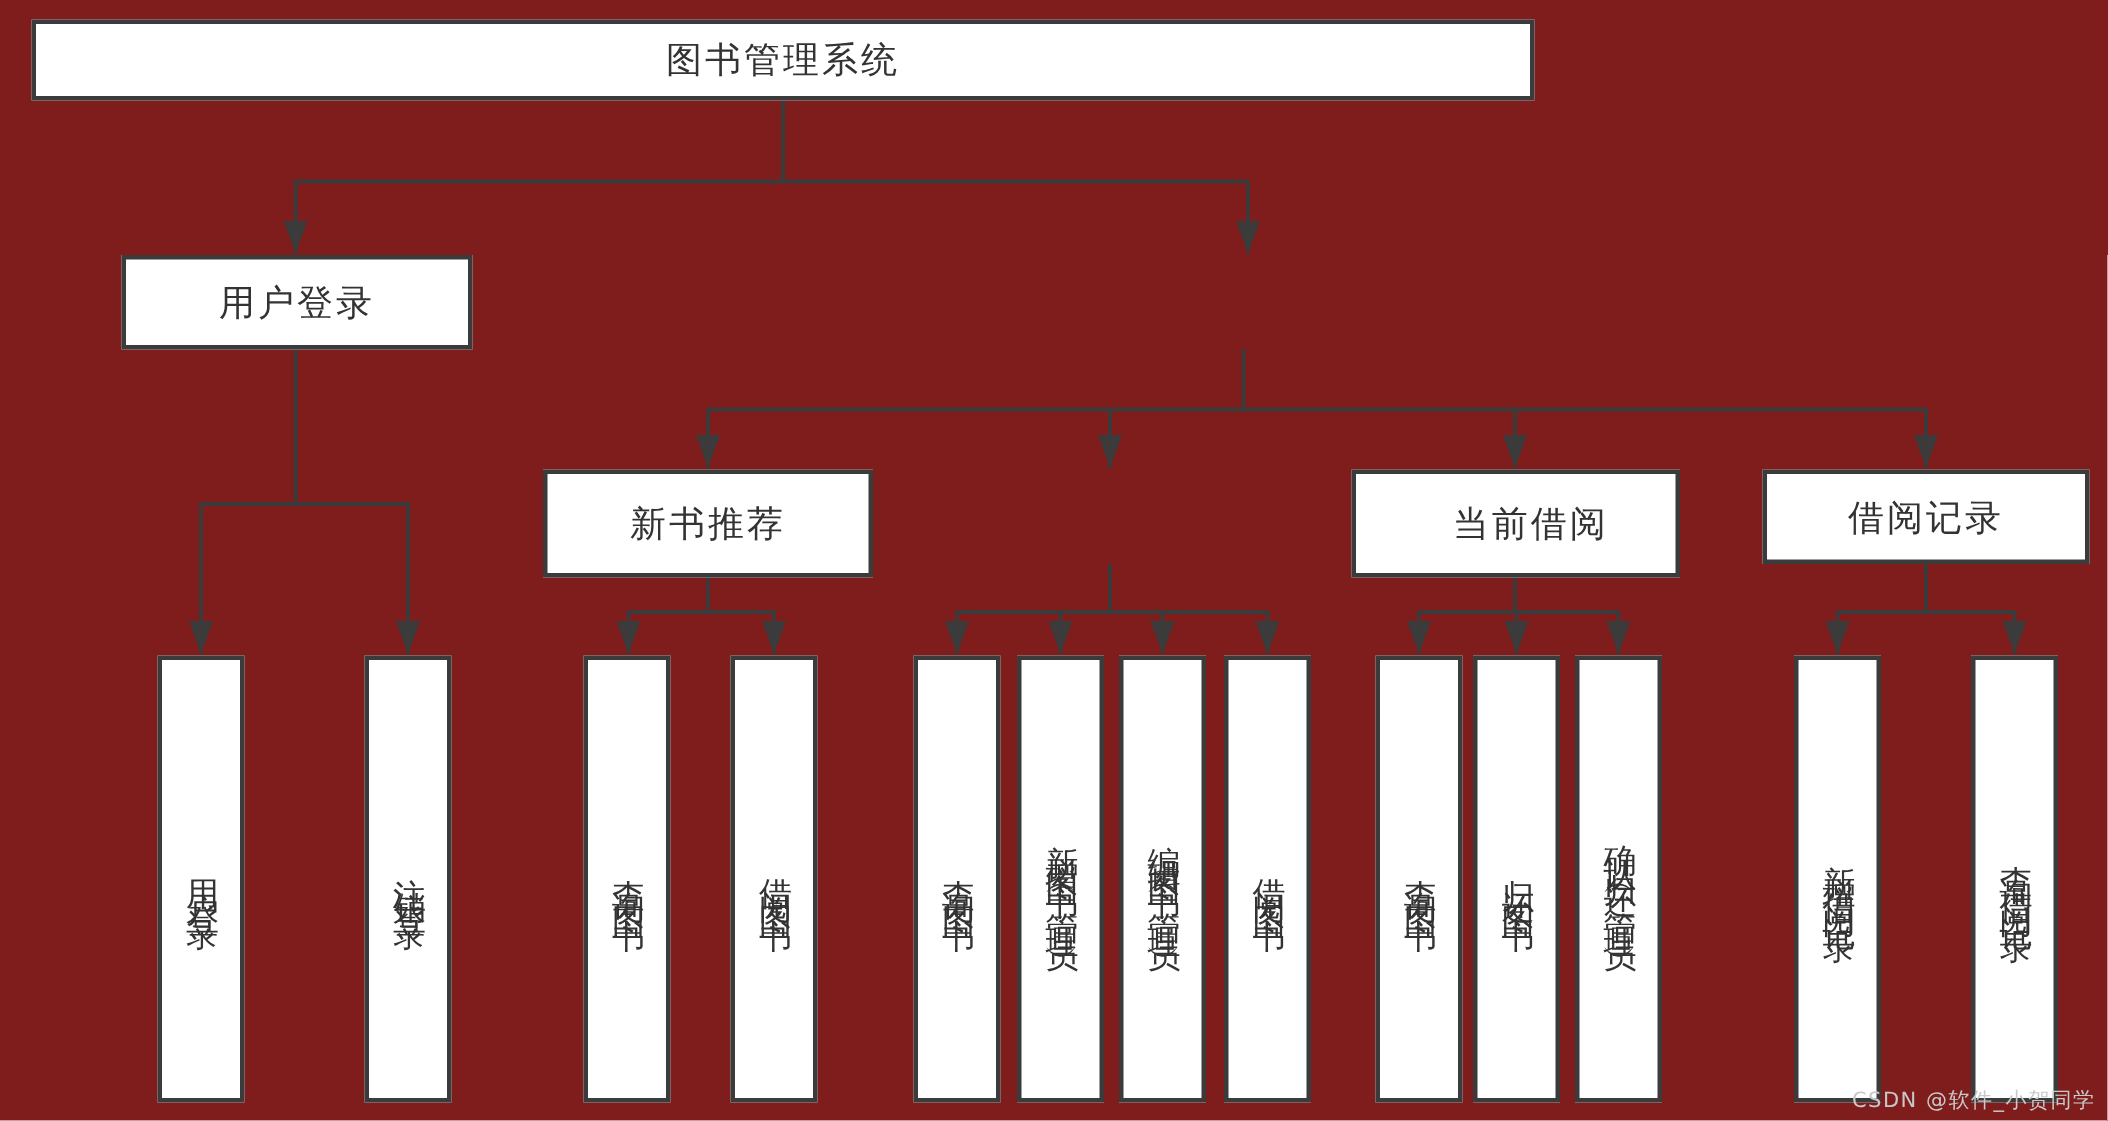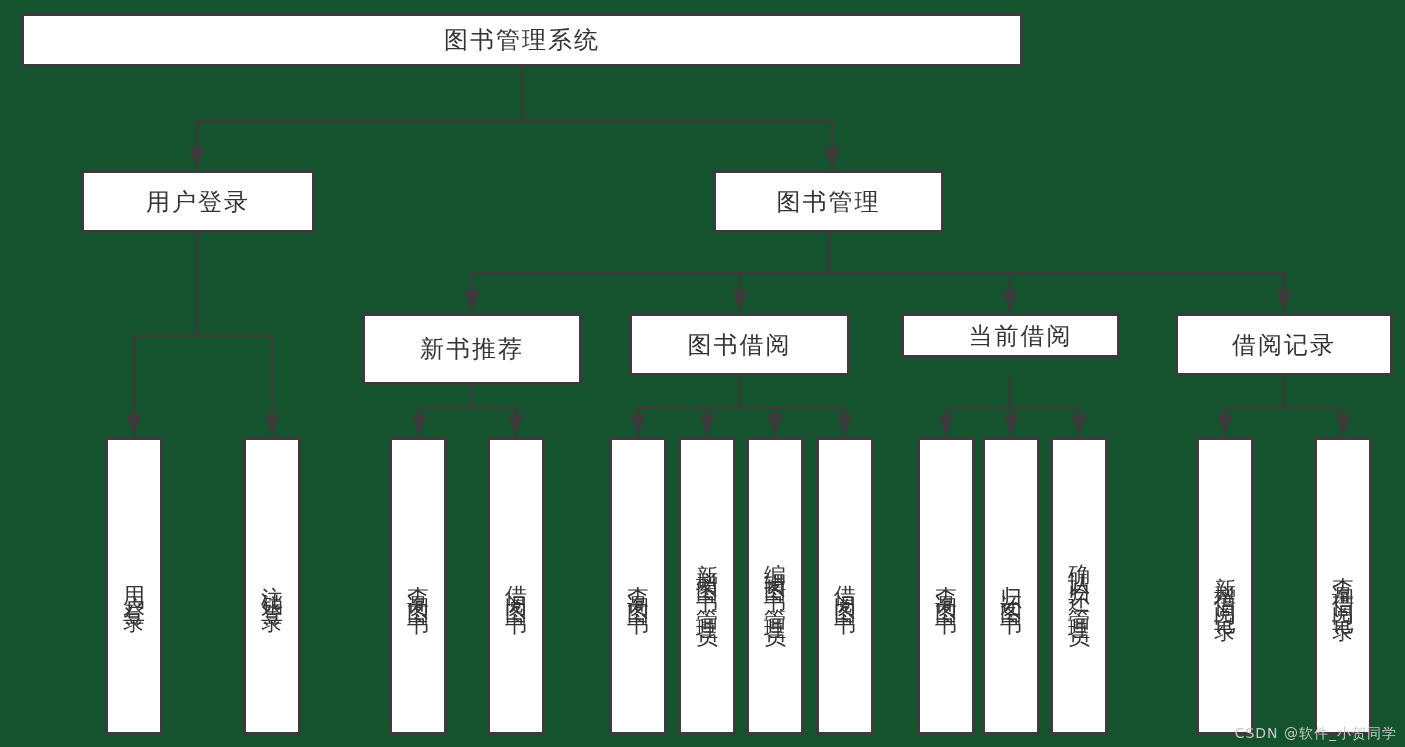--- a/index.html
+++ b/index.html
@@ -1,20 +1,20 @@
 <!DOCTYPE html>
 <html><head>
 <meta charset="utf-8">
 <style>
   html, body { margin: 0; padding: 0; background: #ffffff; }
   .canvas {
     position: relative;
     width: 1405px;
     height: 747px;
-    background: #14532d;
+    background: #7f1d1d;
     overflow: hidden;
     font-family: "DejaVu Sans", "Liberation Sans", sans-serif;
   }
   .connectors {
     position: absolute;
     left: 0; top: 0;
     width: 1405px; height: 747px;
   }
   .ln {
     fill: none;
@@ -107,31 +107,25 @@
     <path class="ln" d="M1343,407 L1343,436" marker-end="url(#arw)"></path>
   </svg>
 
   <div class="node h" style="left:21px; top:13px; width:1002px; height:54px;">
     <span>图书管理系统</span>
   </div>
 
   <div class="node h" style="left:81px; top:170px; width:234px; height:63px;">
     <span>用户登录</span>
   </div>
-  <div class="node h" style="left:713px; top:170px; width:231px; height:63px;">
-    <span>图书管理</span>
-  </div>
 
   <div class="node h" style="left:362px; top:313px; width:220px; height:72px;">
     <span>新书推荐</span>
   </div>
-  <div class="node h" style="left:629px; top:313px; width:221px; height:63px;">
-    <span>图书借阅</span>
-  </div>
-  <div class="node h" style="left:901px; top:313px; width:219px; height:45px;padding-left:20px;">
+  <div class="node h" style="left:901px; top:313px; width:219px; height:72px;padding-left:20px;">
     <span>当前借阅</span>
   </div>
   <div class="node h" style="left:1175px; top:313px; width:218px; height:63px;">
     <span>借阅记录</span>
   </div>
 
   <div class="node v" style="left:105px; top:437px; width:58px; height:298px;">
     <span>用户登录</span>
   </div>
   <div class="node v" style="left:243px; top:437px; width:58px; height:298px;">

